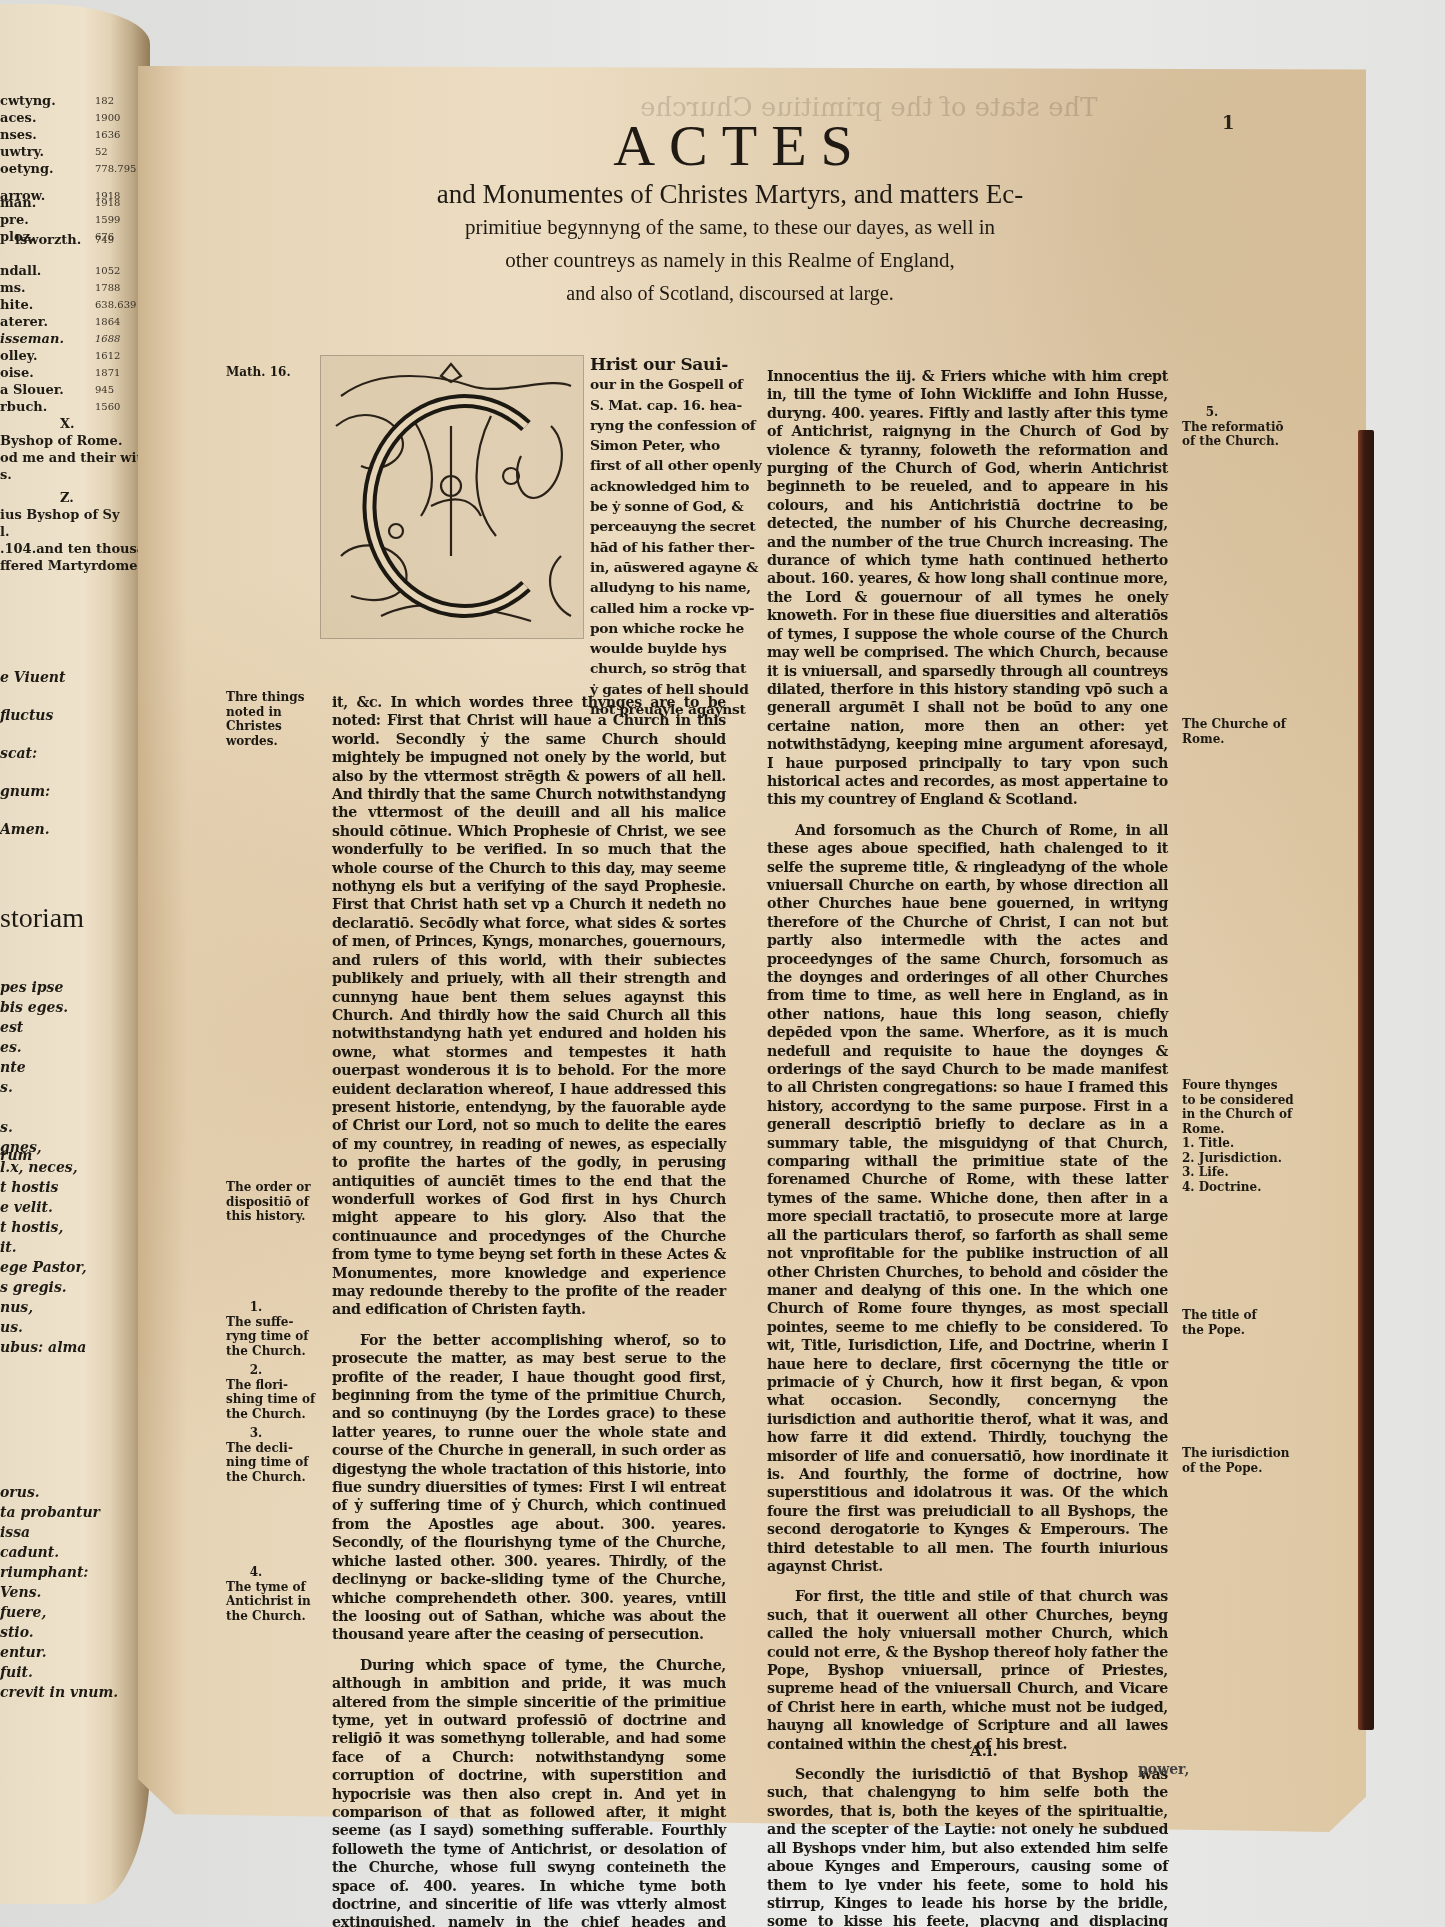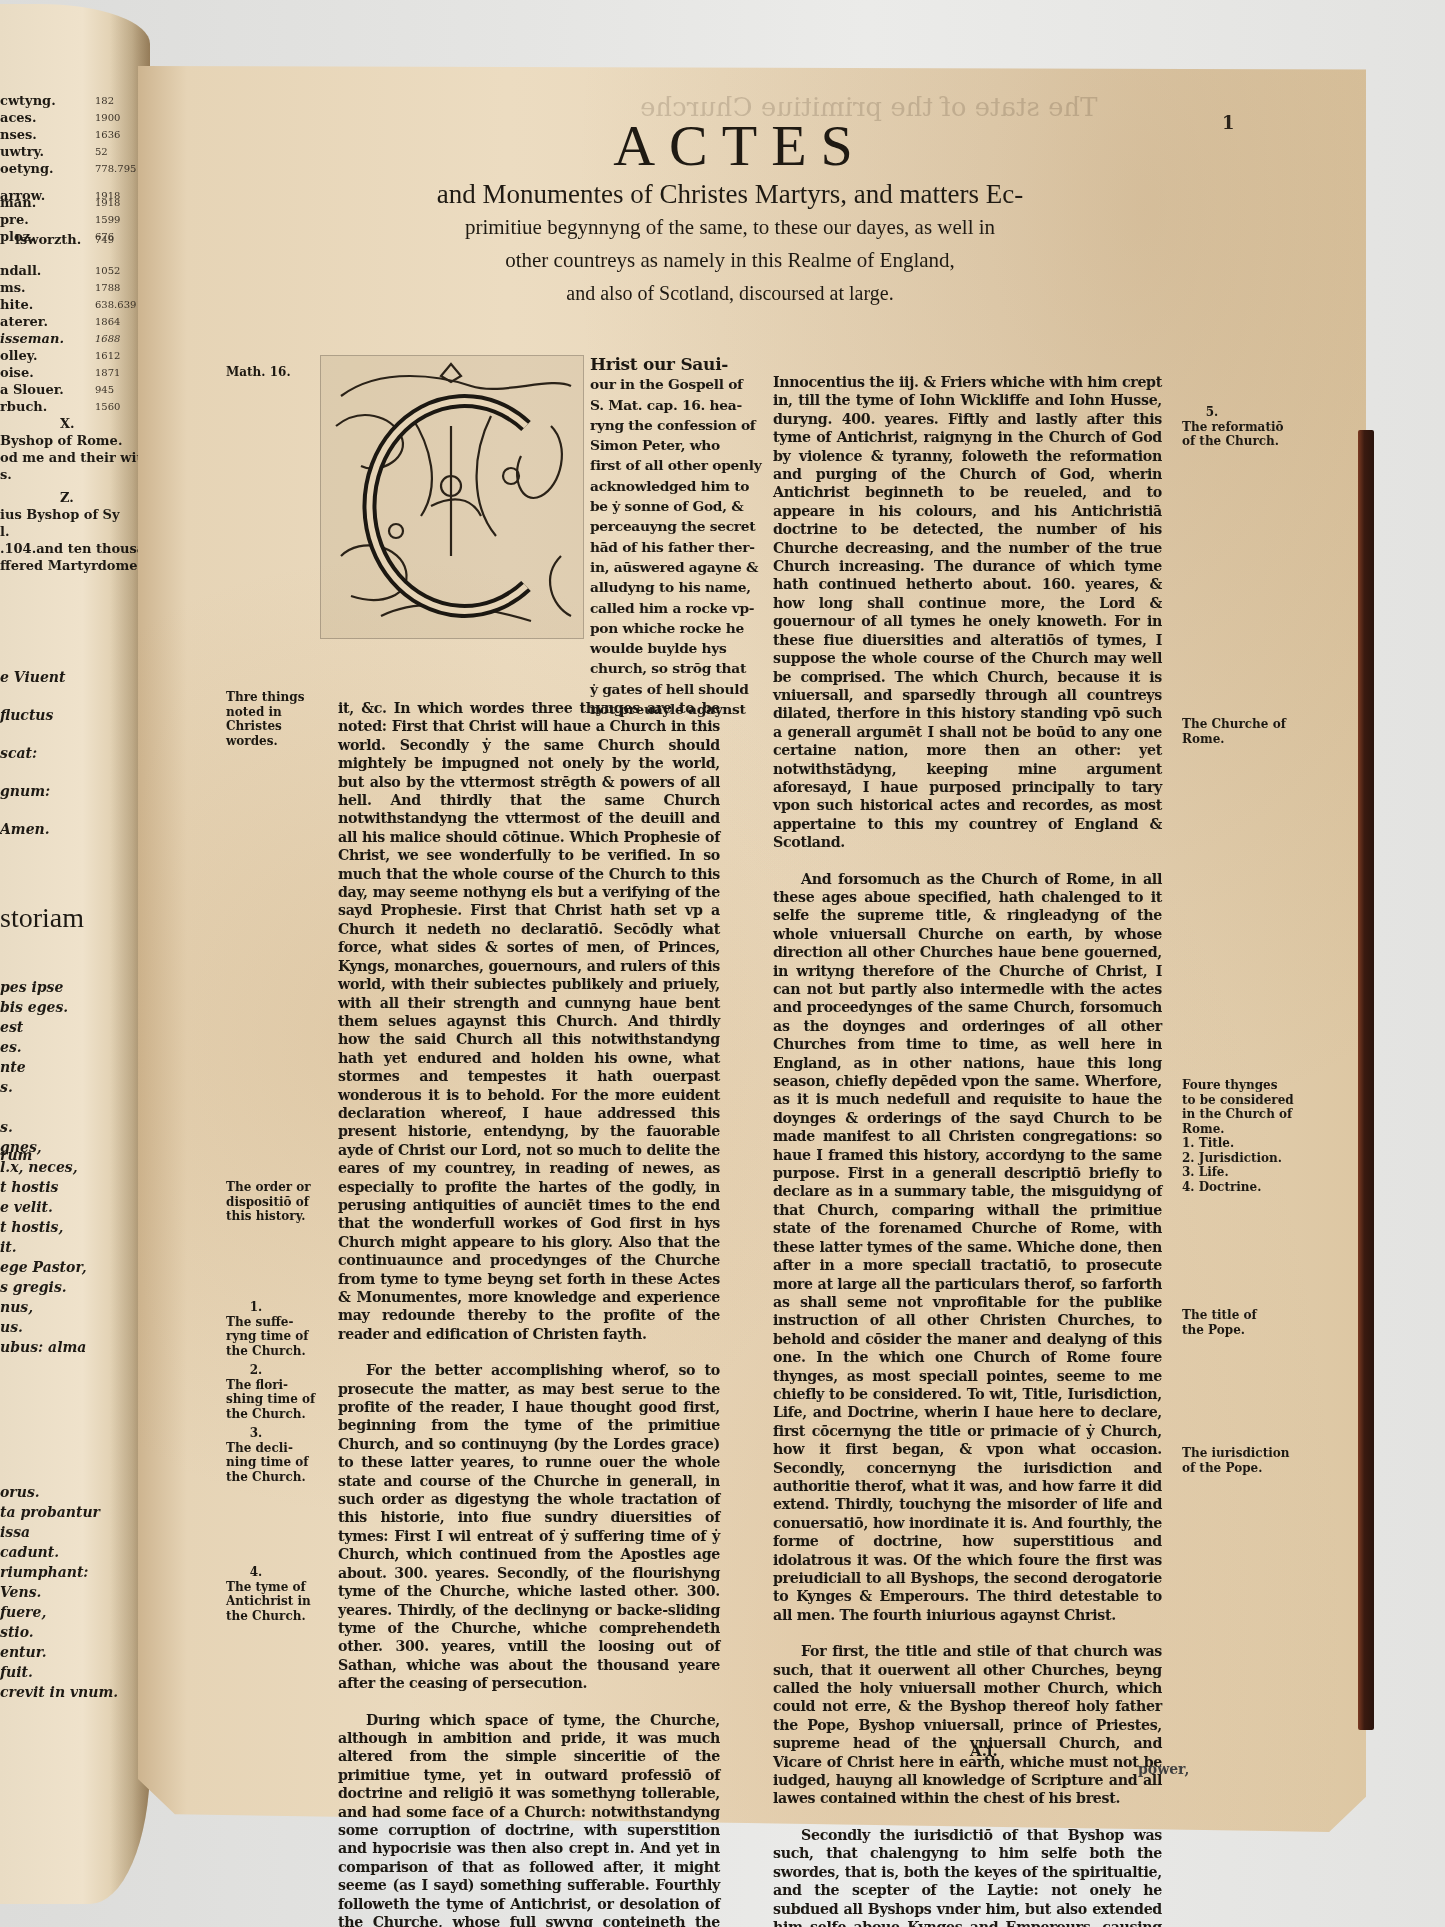--- a/index.html
+++ b/index.html
@@ -53,21 +53,21 @@
   .title-main { font-size:58px; letter-spacing:14px; line-height:52px; margin:0 0 6px 20px; }
   .title-line { font-size:27px; line-height:33px; white-space:nowrap; }
   .title-line.l2 { font-size:25px; }
   .title-line.l3 { font-size:21px; }
   .title-line.l4 { font-size:21px; }
   .title-line.l5 { font-size:20px; }
 
   
   .col { position:absolute; color:#1c1812; font-family:"DejaVu Serif", serif;
     font-weight:bold; font-size:14.2px; line-height:18.4px; text-align:justify; letter-spacing:-0.3px; }
-  .col p { margin:18px; }
+  .col p { margin:12px; }
   .col p.indent { text-indent:28px; }
   .col-left { left:320px; top:645px; width:418px; }
   .col-left-initial-text { position:absolute; left:590px; top:354px; width:150px; font-size:13.8px; line-height:20.3px; }
   .col-right { left:755px; top:355px; width:425px; }
 
   .drop-cap {
     position:absolute; left:320px; top:355px; width:262px; height:282px;
     border:1px solid rgba(40,30,20,0.3);
   }
   .drop-cap svg { width:100%; height:100%; }

